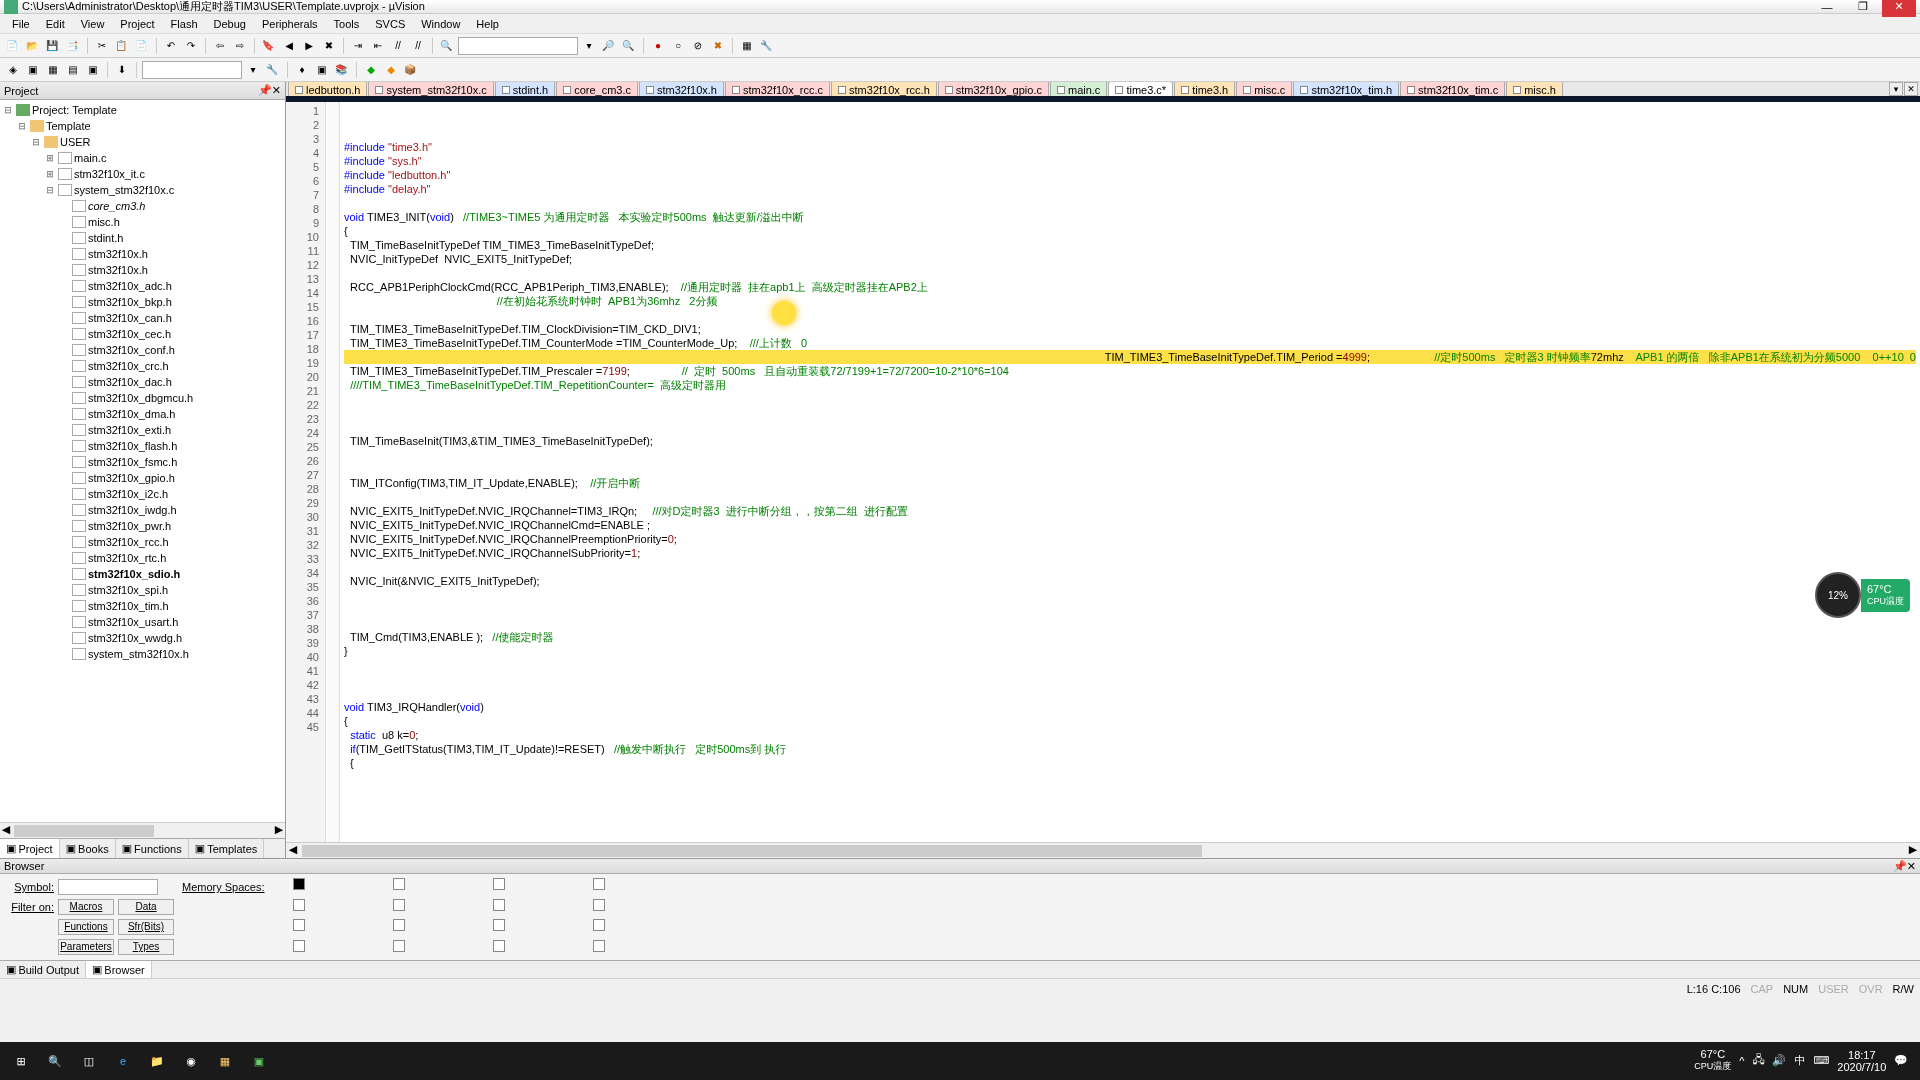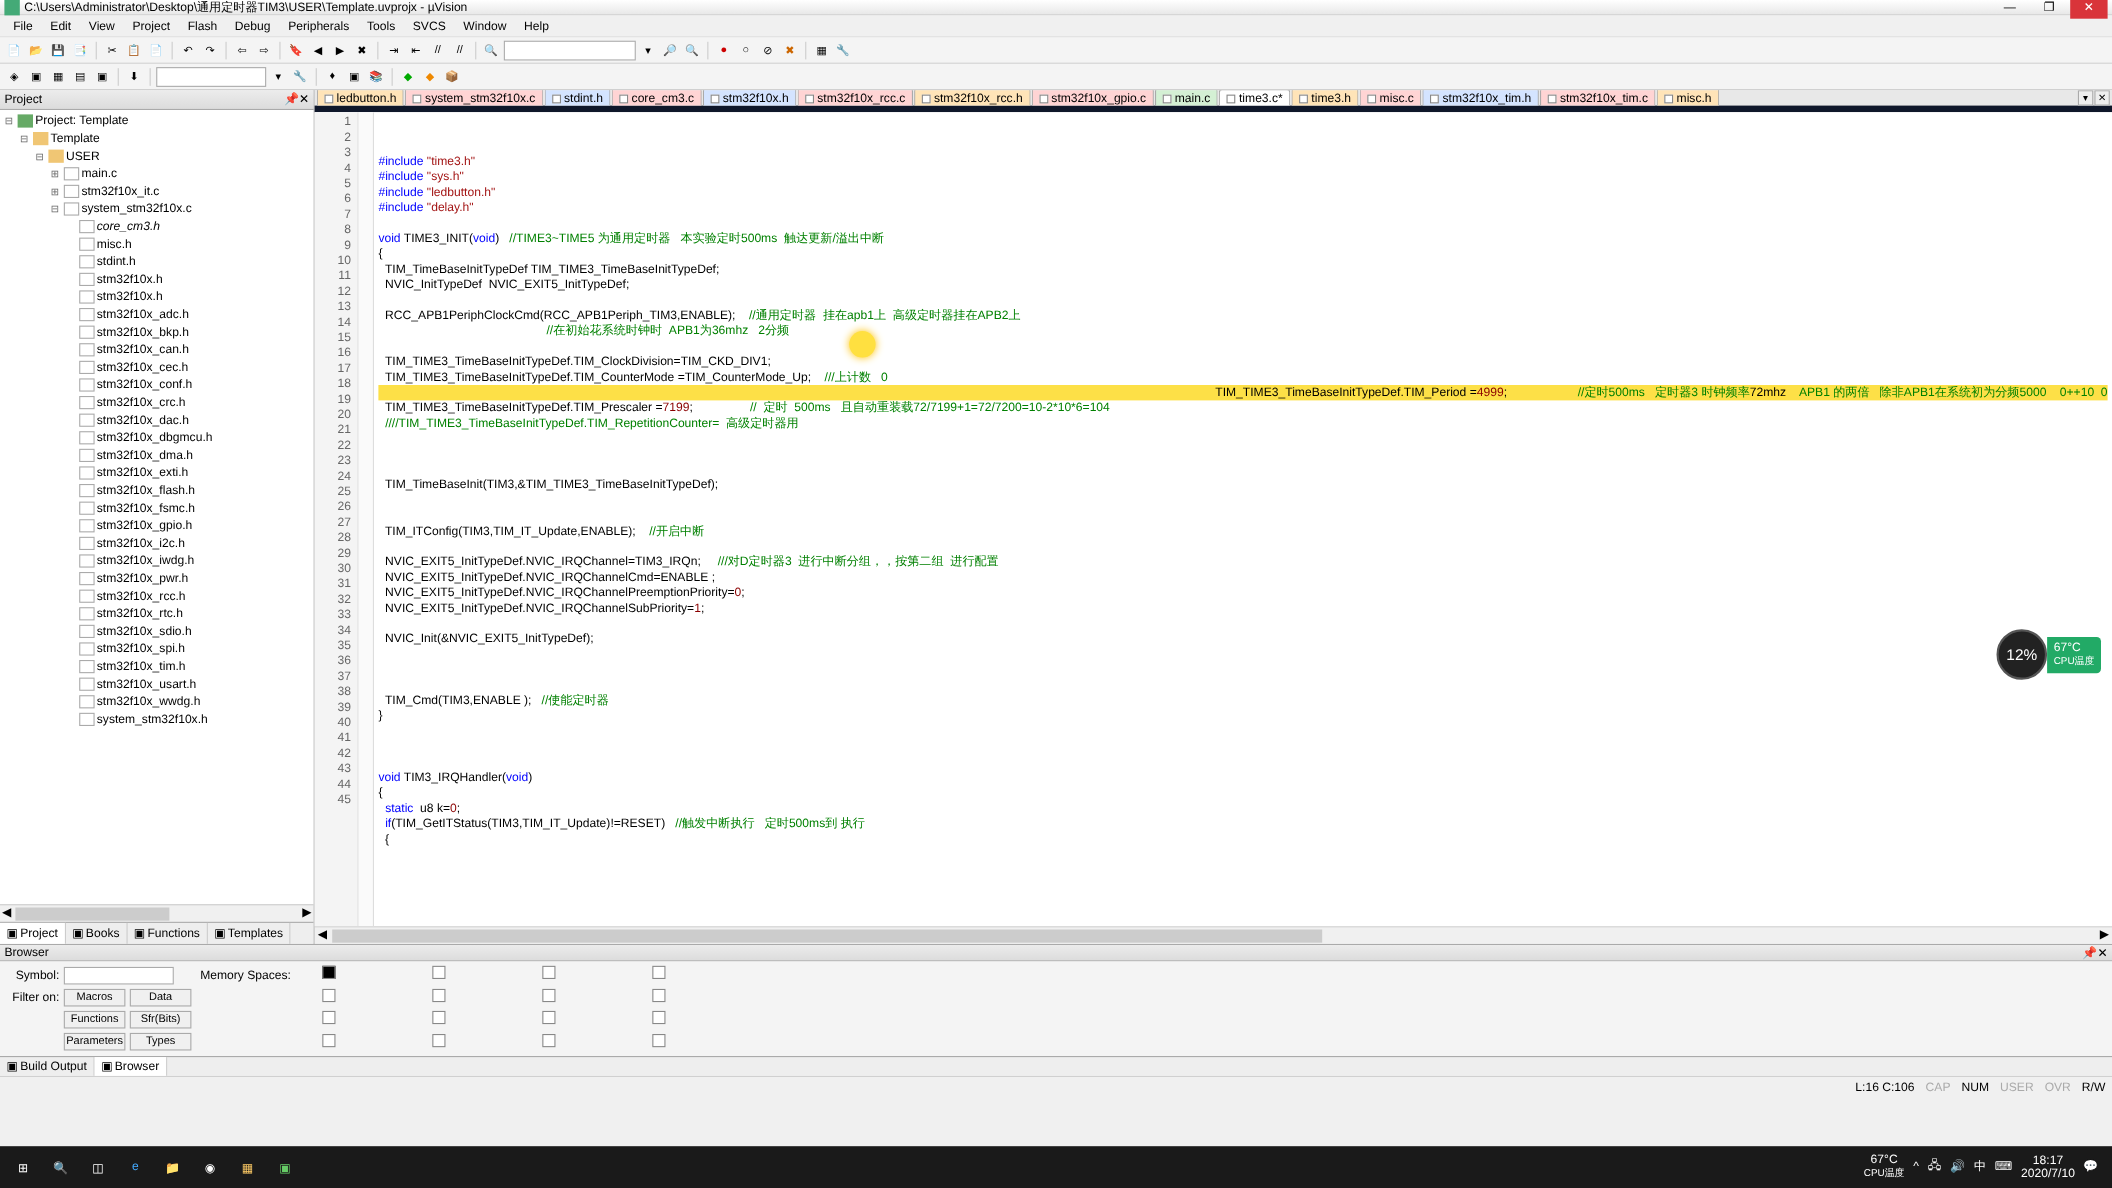--- a/index.html
+++ b/index.html
@@ -50,36 +50,36 @@
 .kw { color:#0000ff; }
 .str { color:#a31515; }
 .cm { color:#008000; }
 .num { color:#8b0000; }
 .hl-line { background:#fde047; display:block; width:100%;text-align:right; }
 .hl-cursor { background:#ffe040; border-radius:50%; position:absolute; width:24px; height:24px; box-shadow:0 0 8px #ffc000; }
 .hl-sel { background:#ffe040; }
 .browser { height:120px; border-top:1px solid #999; display:flex; flex-direction:column; }
 .brbody { flex:1; background:#f4f4f4; padding:4px; display:flex; gap:8px; }
 .brcol { display:flex; flex-direction:column; gap:2px; }
-.brrow { display:flex; align-items:center; gap:4px; height:18px; }
+.brrow { display:flex; align-items:center; gap:4px; height:18px;text-decoration:underline; }
 .brrow label { width:50px; text-align:right; }
 .brinput { width:100px; height:16px; border:1px solid #aaa; background:#fff; }
 .brbtn { width:56px; height:16px; border:1px solid #aaa; background:#f0f0f0; font-size:10px; text-align:center; line-height:14px; }
 .chkgrid { display:grid; grid-template-columns:repeat(4,60px); gap:4px 40px; padding-left:20px; }
 .chk { width:12px; height:12px; border:1px solid #888; background:#fff; }
 .bottabs { height:20px; background:#eee; border-top:1px solid #aaa; display:flex; }
 .statusbar { height:20px; background:#f0f0f0; border-top:1px solid #ccc; display:flex; align-items:center; padding:0 6px; font-size:10px; }
 .statusbar .sr { margin-left:auto; display:flex; gap:10px; }
 .sysicons { position:absolute; right:6px; bottom:24px; display:flex; gap:4px; }
 .sysicons span { width:14px;height:14px; }
 .taskbar { height:38px; background:#1a1a1a; display:flex; align-items:center; padding:0 4px; color:#fff; position:absolute; bottom:0; width:100%; }
 .tbicon { width:34px; height:30px; display:flex; align-items:center; justify-content:center; }
 .tbtime { margin-left:auto; text-align:center; font-size:10px; padding-right:8px; }
 .overlay { position:absolute; right:10px; top:572px; display:flex; align-items:center; }
-.ovcirc { width:46px;height:46px;border-radius:50%; background:#222; color:#fff; display:flex; align-items:center; justify-content:center; font-size:14px; border:2px solid #555; }
+.ovcirc { width:46px;height:46px;border-radius:50%; background:#222; color:#fff; display:flex; align-items:center; justify-content:center; font-size:10px; border:2px solid #555; }
 .ovtemp { background:#2a6; color:#fff; padding:4px 6px; font-size:10px; border-radius:0 4px 4px 0; }
 .hscroll { height:16px; background:#f0f0f0; border-top:1px solid #ccc; display:flex; }
 .hscroll .thumb { width:900px; height:12px; background:#ccc; margin:2px; }
 </style>
 </head>
 <body>
 
 <div class="titlebar">
   <div class="icon"></div>
   <div class="title">C:\Users\Administrator\Desktop\通用定时器TIM3\USER\Template.uvprojx - µVision</div>
@@ -313,21 +313,21 @@
         <div class="tree-item" style="padding-left: 56px;">
           <span class="exp"></span>
           <span class="ficon file"></span>
           <span>stm32f10x_rcc.h</span>
         </div>
         <div class="tree-item" style="padding-left: 56px;">
           <span class="exp"></span>
           <span class="ficon file"></span>
           <span>stm32f10x_rtc.h</span>
         </div>
-        <div class="tree-item" style="padding-left: 56px;">
+        <div class="tree-item" style="padding-left: 56px; font-weight: bold;">
           <span class="exp"></span>
           <span class="ficon file"></span>
           <span>stm32f10x_sdio.h</span>
         </div>
         <div class="tree-item" style="padding-left: 56px;">
           <span class="exp"></span>
           <span class="ficon file"></span>
           <span>stm32f10x_spi.h</span>
         </div>
         <div class="tree-item" style="padding-left: 56px;">

